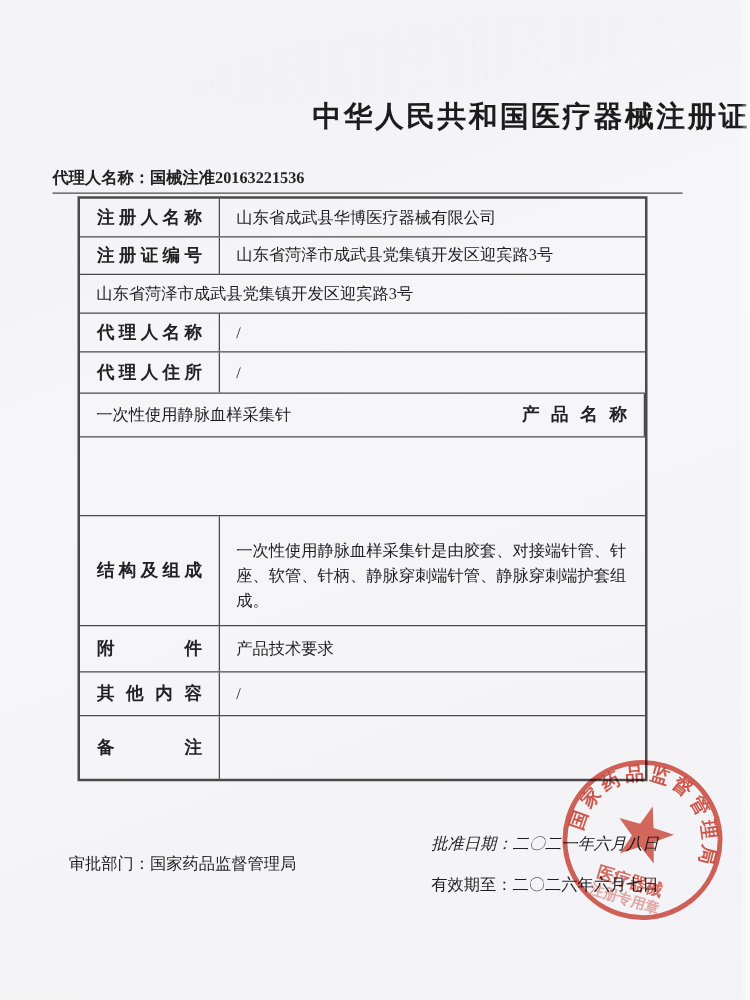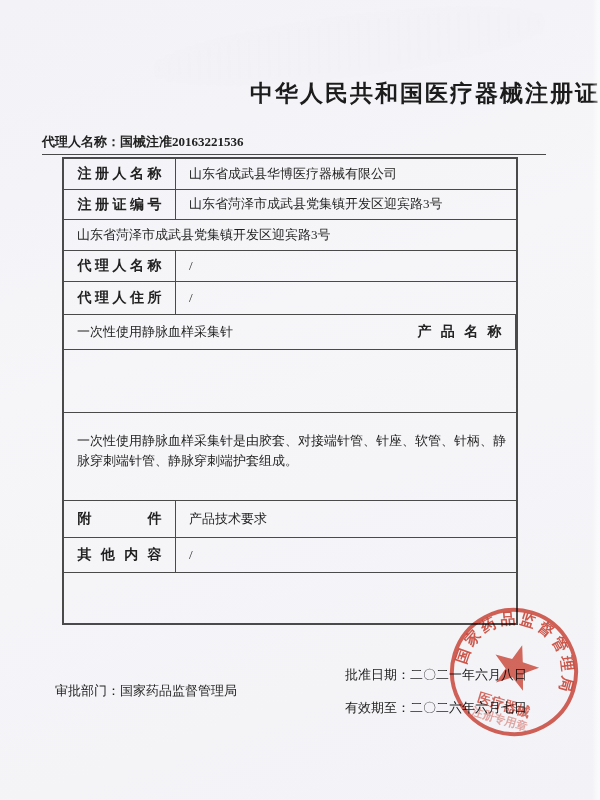--- a/index.html
+++ b/index.html
@@ -39,21 +39,21 @@
     width:112px;border-right:1.5px solid #4a4a4a;justify-content:center;
     font-weight:bold;font-size:14px;flex:none;
   }
   .jt{display:inline-block;width:84px;text-align:justify;text-align-last:justify;}
   .val{
     flex:1;font-size:13px;padding:3px 10px 3px 13px;line-height:1.55;
     text-align:left;color:#1e1e1e;
   }
   .footer-text{position:absolute;font-size:13px;white-space:nowrap;color:#1e1e1e;}
   .dept{left:55px;top:682px;}
-  .adate{left:345px;top:666px;}
+  .adate{left:345px;top:666px;font-style:italic;}
   .vdate{left:345px;top:699px;}
   .seal{
     position:absolute;left:426px;top:584px;width:176px;height:176px;
     mix-blend-mode:multiply;filter:blur(.4px);opacity:.92;
   }
   b{font-weight:bold;}
 </style>
 </head>
 <body>
 
@@ -94,35 +94,41 @@
     </div>
     <div class="row" style="height:35px">
       <div class="cell val">一次性使用静脉血样采集针</div>
       <div class="cell lbl">
           <span class="jt">产品名称</span>
         </div>
     </div>
     <div class="row" style="height:63px">
     </div>
     <div class="row" style="height:88px">
+      <div class="cell lbl">
+          <span class="jt">结构及组成</span>
+        </div>
       <div class="cell val" style="align-items:flex-start;padding-top:18px">一次性使用静脉血样采集针是由胶套、对接端针管、针座、软管、针柄、静脉穿刺端针管、静脉穿刺端护套组成。</div>
     </div>
     <div class="row" style="height:37px">
       <div class="cell lbl">
           <span class="jt">附件</span>
         </div>
       <div class="cell val">产品技术要求</div>
     </div>
     <div class="row" style="height:35px">
       <div class="cell lbl">
           <span class="jt">其他内容</span>
         </div>
       <div class="cell val">/</div>
     </div>
     <div class="row" style="height:51px">
+      <div class="cell lbl">
+          <span class="jt">备注</span>
+        </div>
     </div>
   </div>
 
   <div class="footer-text dept">审批部门：国家药品监督管理局</div>
   <div class="footer-text adate">批准日期：二〇二一年六月八日</div>
   <div class="footer-text vdate">有效期至：二〇二六年六月七日</div>
 
   <svg class="seal" viewBox="0 0 176 176" aria-hidden="true">
     <g transform="rotate(17 88 88)" fill="#cf3a2a" font-family="Liberation Serif, DejaVu Serif, serif">
       <circle cx="88" cy="88" r="62" fill="none" stroke="#cf3a2a" stroke-width="4" opacity=".85"></circle>

